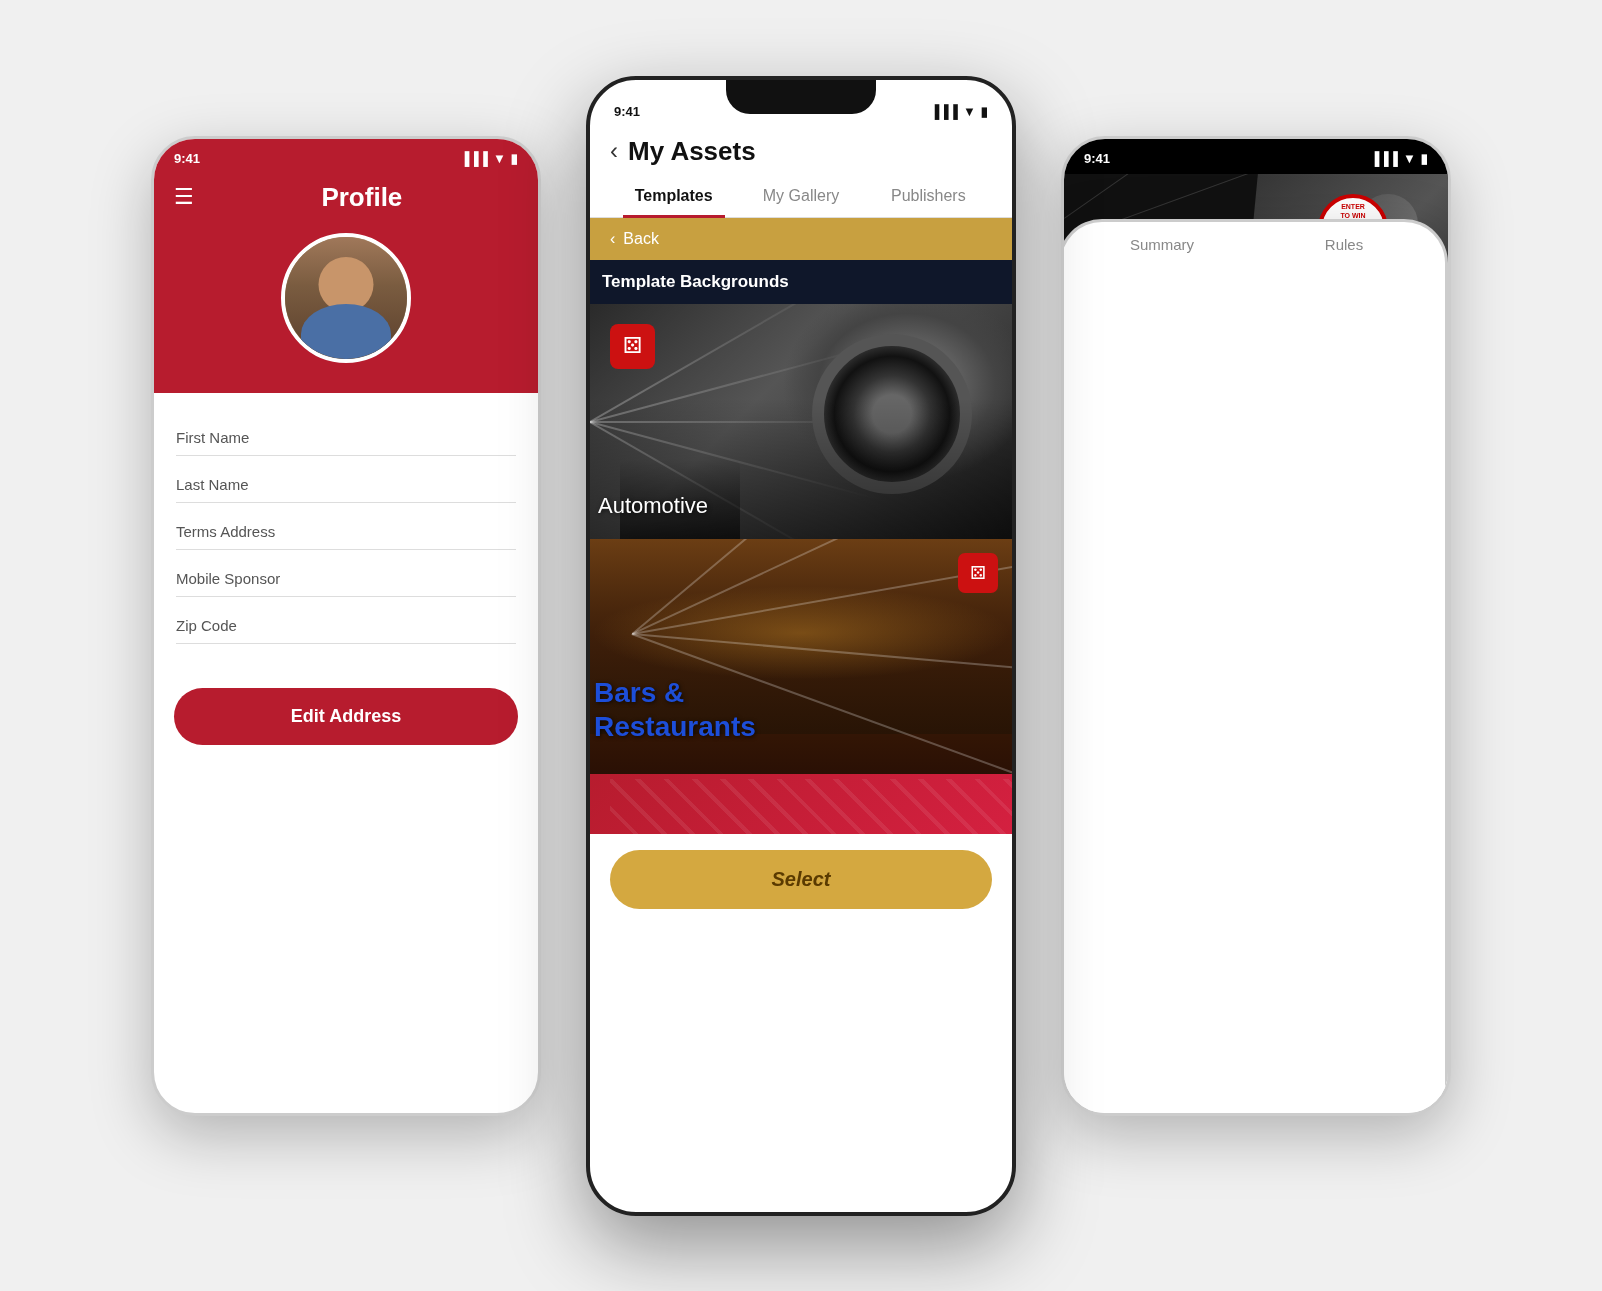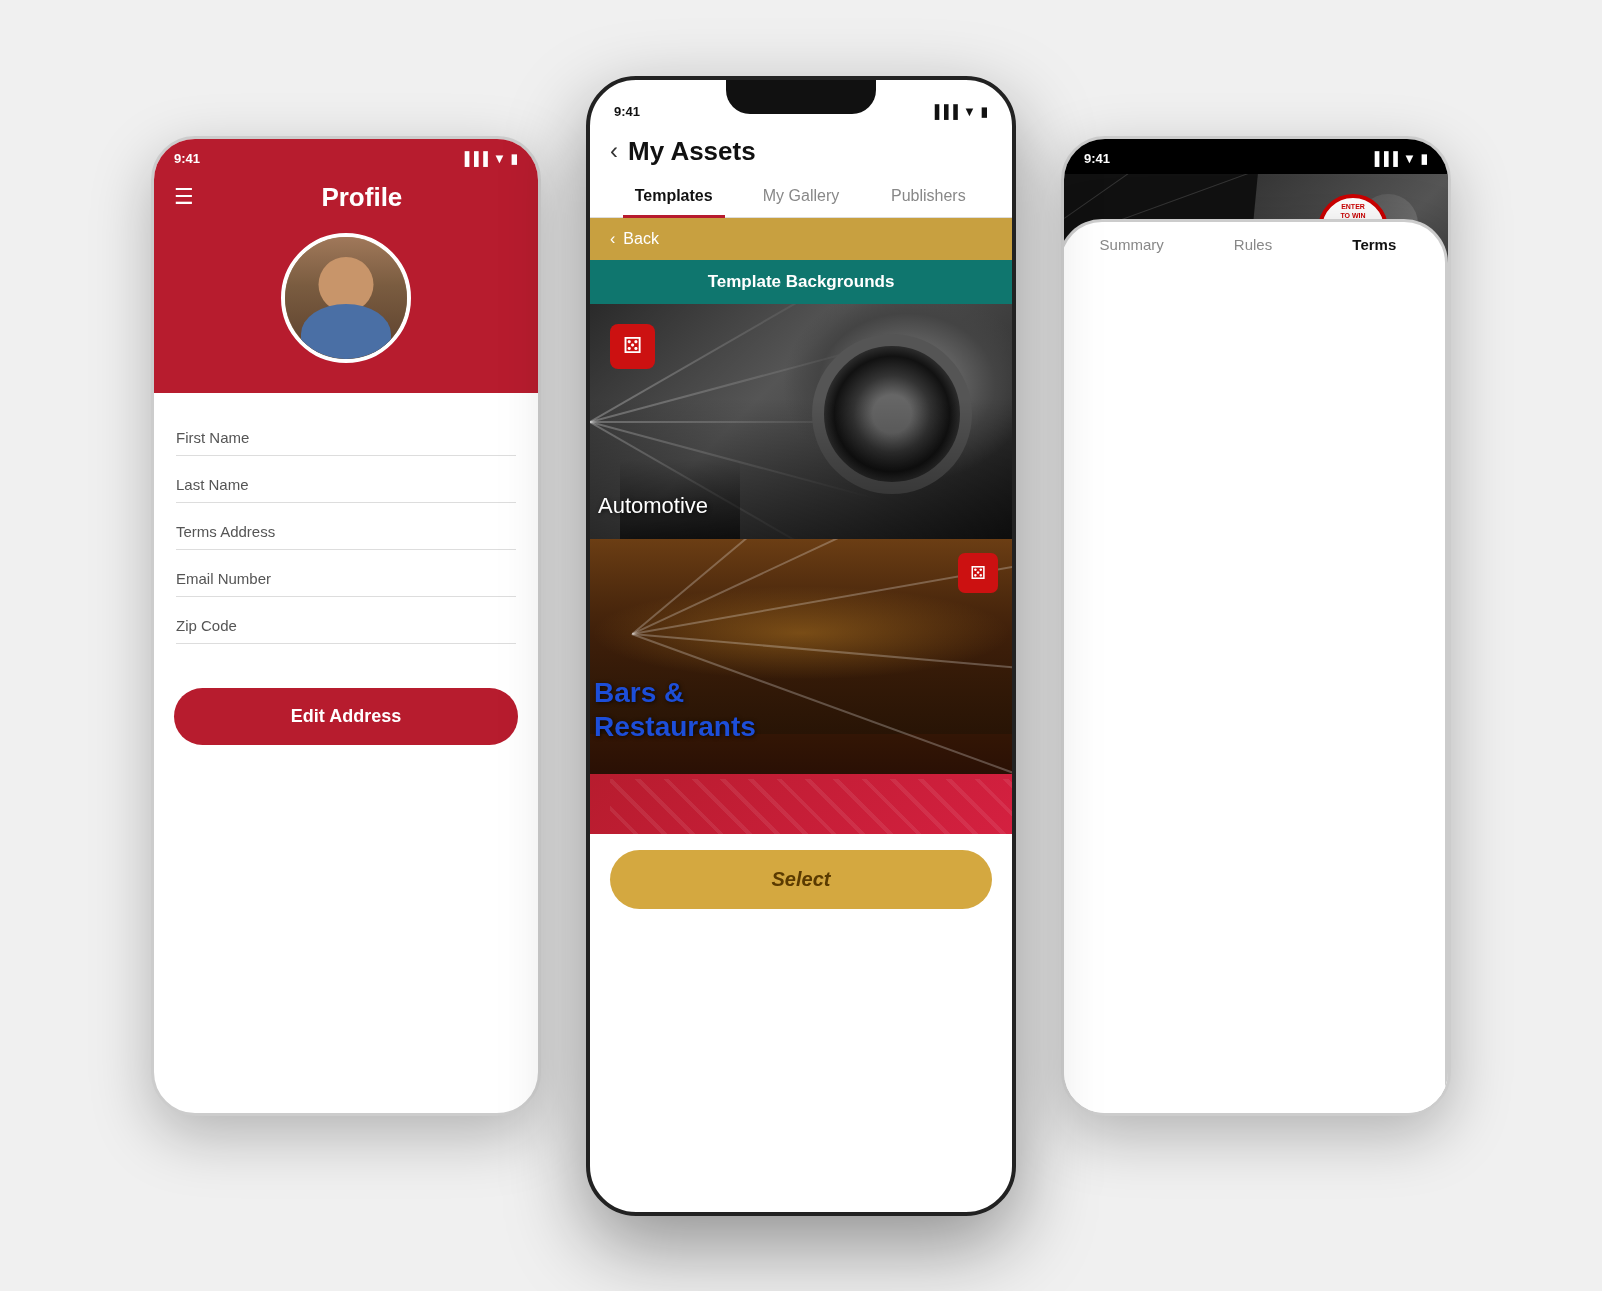--- a/index.html
+++ b/index.html
@@ -248,23 +248,22 @@
       align-items: center;
       gap: 8px;
     }
 
     .back-bar span {
       color: white;
       font-size: 16px;
     }
 
     .section-header {
-      background: #0f766e;
-      padding: 12px 18px;
-      text-align: center;
+      background: #0f172a;
+      padding: 12px 12px;
     }
 
     .section-header span {
       color: white;
       font-size: 17px;
       font-weight: 700;
     }
 
     .template-card {
       position: relative;
@@ -609,21 +608,21 @@
       <div class="form-field">
         <label>First Name</label>
       </div>
       <div class="form-field">
         <label>Last Name</label>
       </div>
       <div class="form-field">
         <label>Terms Address</label>
       </div>
       <div class="form-field">
-        <label>Email Number</label>
+        <label>Mobile Sponsor</label>
       </div>
       <div class="form-field">
         <label>Zip Code</label>
       </div>
     </div>
     <button class="edit-btn">Edit Address</button>
   </div>
 
   <div class="phone-center">
     <div class="notch"></div>
@@ -730,21 +729,20 @@
         <div style="position:absolute;top:80px;right:10px;width:90px;height:120px;background:linear-gradient(180deg,#444,#222);border-radius:20px 20px 10px 10px;"></div>
       </div>
       <div class="enter-badge">
         <div>ENTER<br>TO WIN<br>ENTER<br>TO WIN<br>ENTER<br>TO WIN</div>
       </div>
       <span class="comedy-text">omedy</span>
     </div>
     <div class="tabs phone-right" style="display:flex;border-bottom:2px solid #eee;padding:0 10px;">
       <div class="tab" style="flex:1;text-align:center;padding:14px 5px 12px;font-size:15px;color:#888;cursor:pointer;position:relative;">Summary</div>
       <div class="tab" style="flex:1;text-align:center;padding:14px 5px 12px;font-size:15px;color:#888;cursor:pointer;position:relative;">Rules</div>
-      <div class="tab active" style="flex:1;text-align:center;padding:14px 5px 12px;font-size:15px;color:#111;font-weight:700;cursor:pointer;position:relative;">Terms</div>
     </div>
     <div class="terms-content">
       <div class="section-title">PRIVACY POLICY</div>
       <p>&nbsp;&nbsp;&nbsp;&nbsp;This privacy policy describes what personal information we collect from you, how we use and share it, and your rights and choices regarding your information, including whether or not to share it with us.  By participating in the promotion, you agree to this privacy policy.  If you do not agree to be bound by this policy, you may choose not to participate in the promotion.</p>
       <p>Accordingly, all Sponsors hereby also agree to the general CEG &amp; CliquePrize Sponsor Terms and Privacy Policy. Similarly, all Contestants hereby also agree to the general CEG &amp; CliquePrize Contestant Terms and Privacy Policy</p>
       <div class="subsection">Children's Privacy</div>
       <p>This promotion is not intended for or designed to attract children under the age of 18, and we will not knowingly solicit or collect personal information from children we actually know are under 18.</p>
       <div class="subsection">Types of Information We Collect</div>
       <p>Below are the types of information we may collect</p>
     </div>

